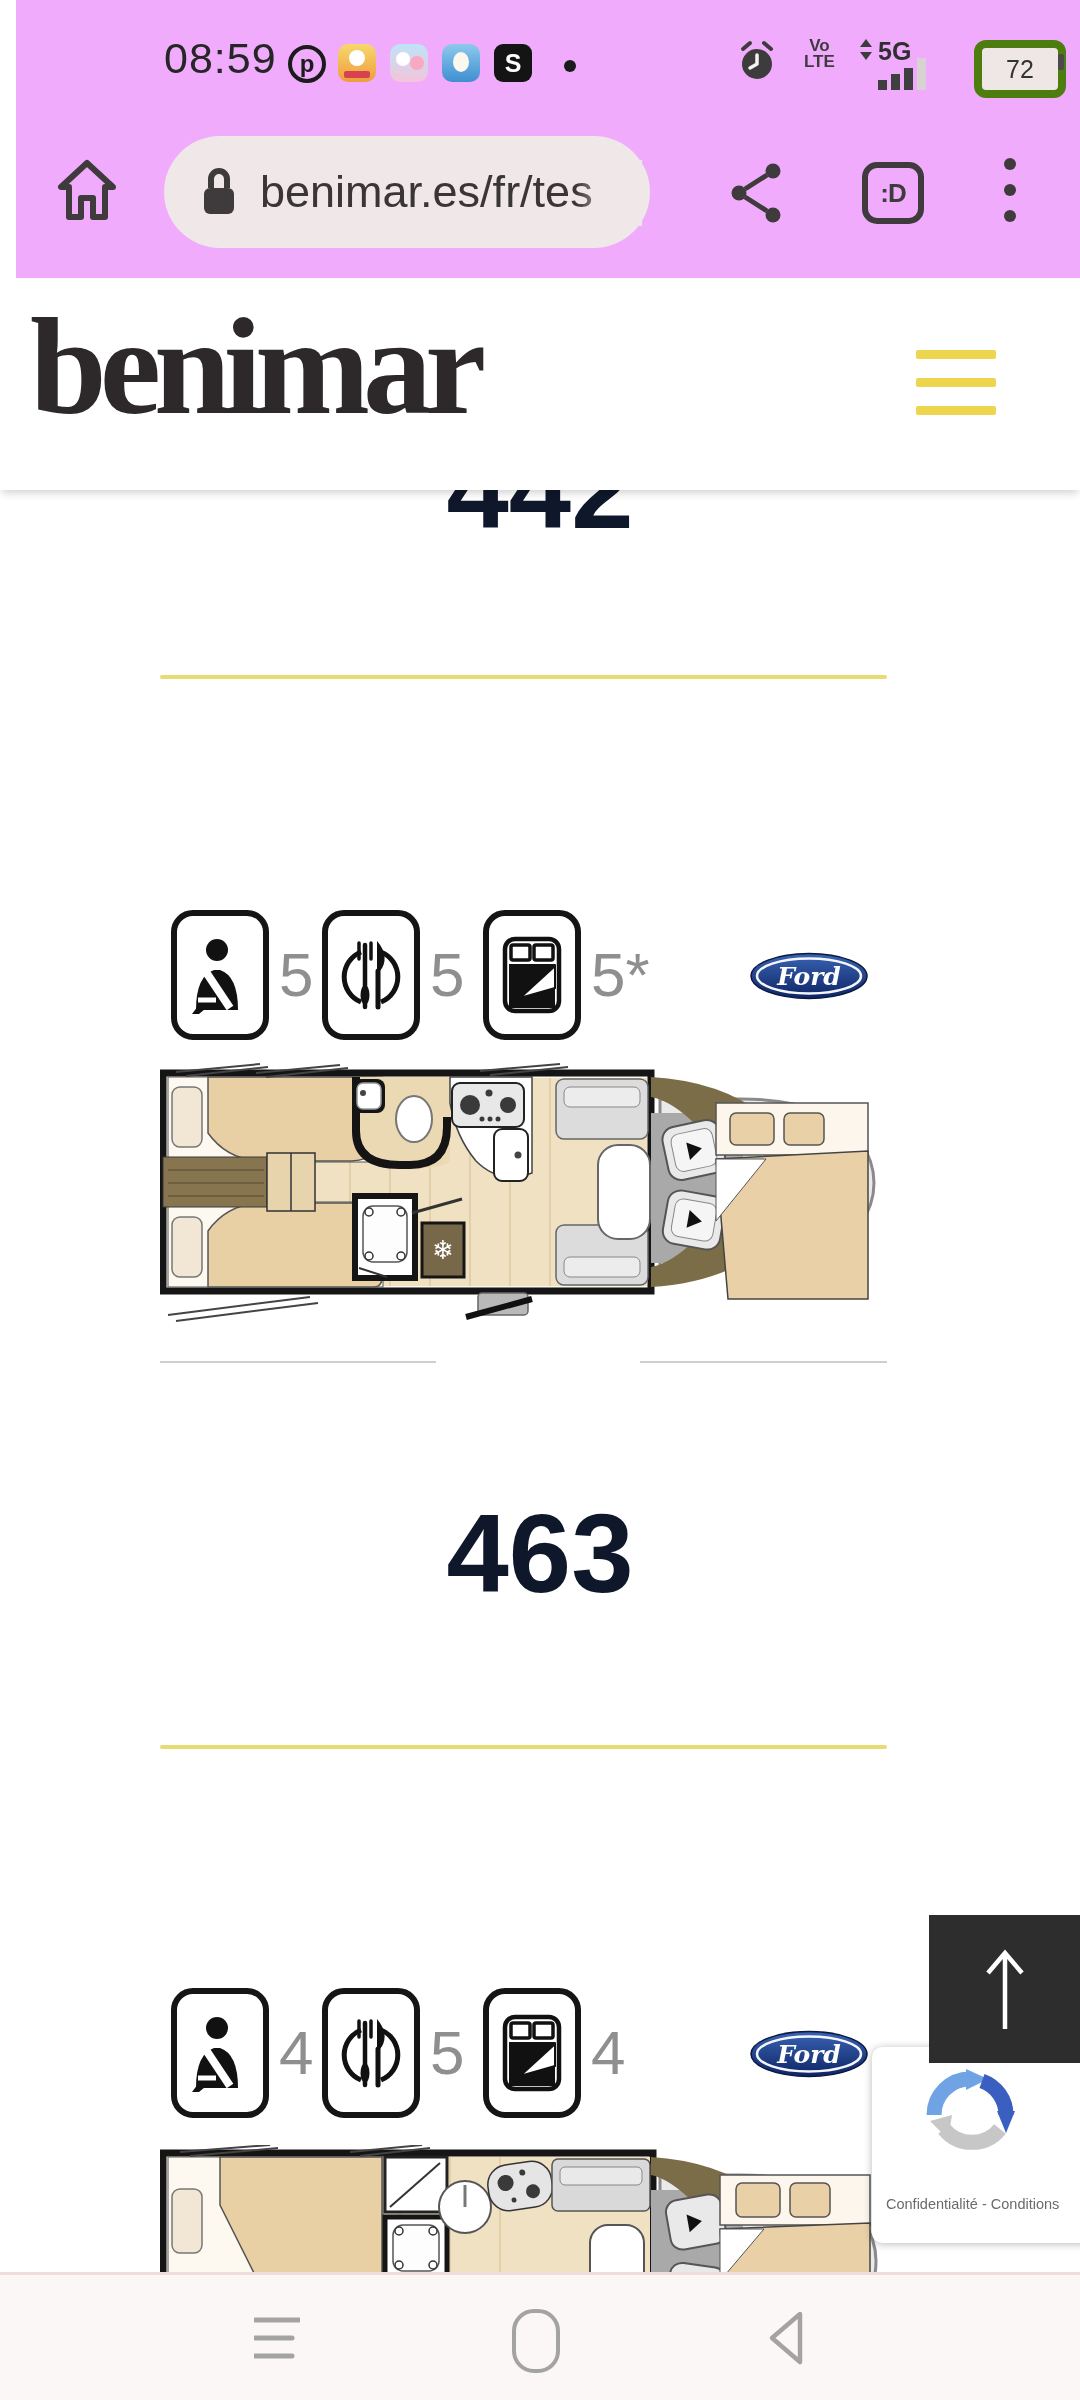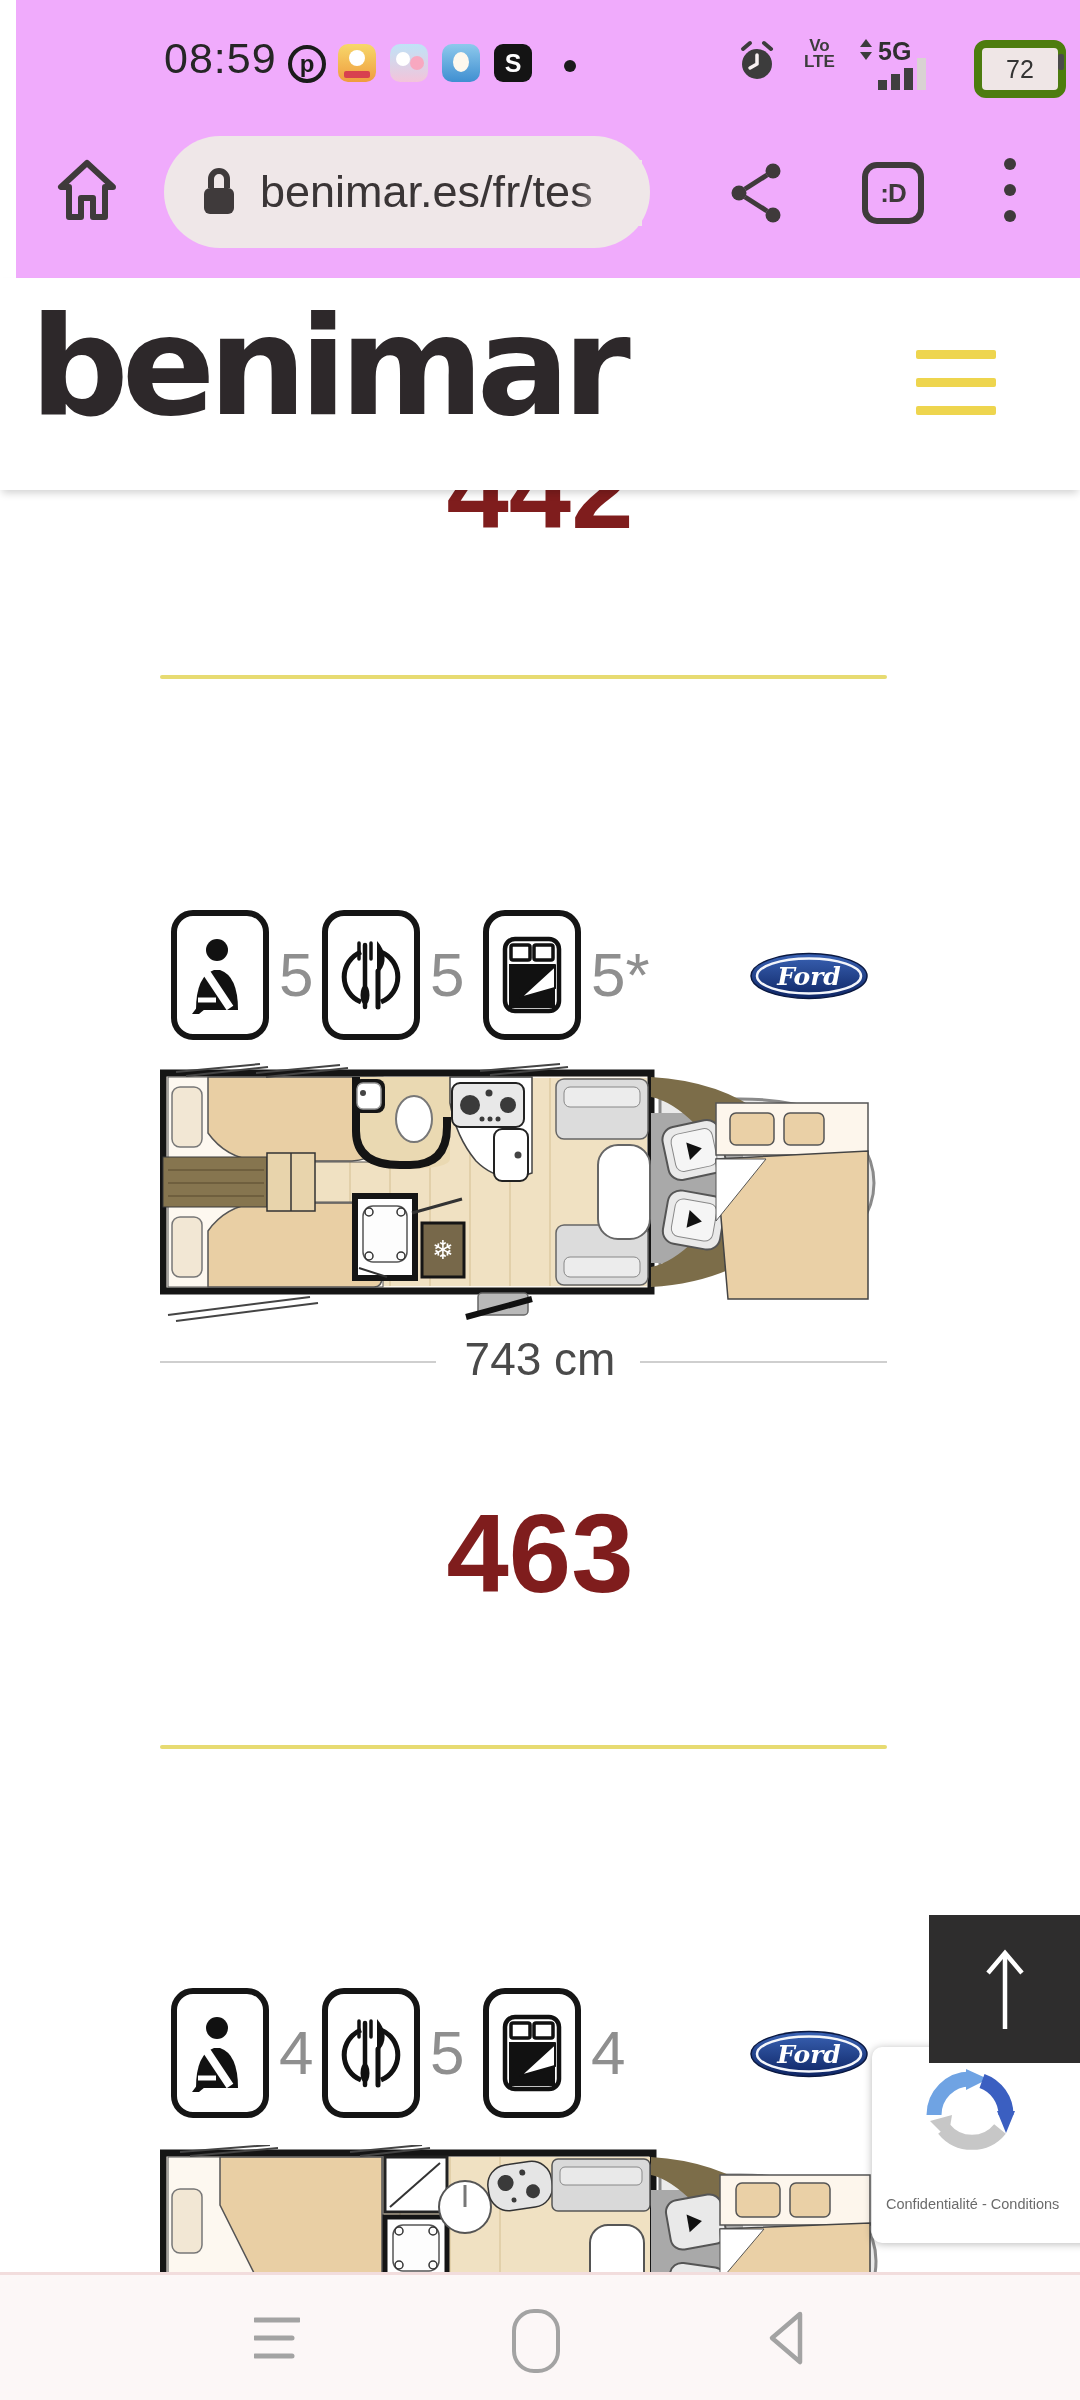--- a/index.html
+++ b/index.html
@@ -29,21 +29,21 @@
   .tab-badge{left:846px;top:162px;width:50px;height:50px;border:6px solid #3f3a3b;border-radius:15px;
              display:flex;align-items:center;justify-content:center;font-weight:700;font-size:26px;color:#3f3a3b;letter-spacing:-1px;}
   .menu-dots{left:988px;top:158px;width:12px;}
   .menu-dots span{display:block;width:12px;height:12px;background:#3f3a3b;border-radius:50%;margin-bottom:14px;}
   
   .brand{left:30px;top:296px;font-family:"DejaVu Sans",sans-serif;font-weight:700;font-size:138px;
          letter-spacing:-7px;color:#2d282a;line-height:1;}
   .hamburger{left:946px;top:350px;width:80px;}
   .hamburger div{height:9px;background:#eed54e;border-radius:2px;margin-bottom:19px;}
   
-  .model-title{left:0;width:1080px;text-align:center;font-size:112px;font-weight:700;color:#7f1d1d;line-height:1;z-index:1;}
+  .model-title{left:0;width:1080px;text-align:center;font-size:112px;font-weight:700;color:#0f172a;line-height:1;z-index:1;}
   .yline{left:160px;width:727px;height:4px;background:#e7db72;border-radius:2px;}
   .spec-box{width:86px;height:118px;border:6px solid #151515;border-radius:22px;background:#fff;
             display:flex;align-items:center;justify-content:center;}
   .spec-num{width:100px;height:130px;line-height:130px;font-size:62px;color:#8f8f8f;}
   .dimline{height:2px;background:#cfcfcf;top:1361px;}
   .dimtext{left:390px;top:1332px;width:300px;text-align:center;font-size:46px;color:#4a4a4a;}
   
   .scroll-btn{left:929px;top:1915px;width:151px;height:148px;background:#2e2d2d;z-index:40;
               display:flex;align-items:center;justify-content:center;}
   .recaptcha{left:872px;top:2047px;width:230px;height:196px;background:#fff;border-radius:10px;z-index:39;
@@ -206,21 +206,20 @@
         <line x1="106" y1="14" x2="188" y2="5"></line>
       <line x1="320" y1="8" x2="400" y2="1"></line>
         <line x1="330" y1="12" x2="408" y2="4"></line>
       <line x1="8" y1="252" x2="150" y2="234"></line>
         <line x1="16" y1="258" x2="158" y2="240"></line>
     </g>
   </svg>
 
   <div class="abs dimline" style="left:160px;width:276px;"></div>
   <div class="abs dimline" style="left:640px;width:247px;"></div>
-  <div class="abs dimtext">743 cm</div>
 
   <div class="abs model-title" style="top:1498px;">463</div>
   <div class="abs yline" style="top:1745px;"></div>
 
   <div class="abs spec-box" style="left:171px;top:1988px;">
     <svg width="60" height="78" viewBox="0 0 60 78">
       <circle cx="27" cy="14" r="11" fill="#111"></circle>
       <path d="M6 74 Q6 40 24 34 L30 34 Q48 40 48 74 Z" fill="#111"></path>
       <path d="M2 78 L14 62 L21 68 L9 78 Z" fill="#111"></path>
       <line x1="16" y1="36" x2="40" y2="72" stroke="#fff" stroke-width="8"></line>
@@ -397,21 +396,21 @@
       <span>:D</span>
     </div>
     <div class="abs menu-dots">
       <span></span>
         <span></span>
         <span></span>
     </div>
   </div>
 
   <div class="abs" id="site-header">
-    <div class="abs brand" style="left:30px;top:20px;">benimar</div>
+    <div class="abs brand" style="left:30px;top:20px;font-family:Liberation Serif, serif;">benimar</div>
     <div class="abs hamburger" style="left:916px;top:72px;">
       <div></div>
         <div></div>
         <div></div>
     </div>
   </div>
 
   <div class="abs recaptcha"></div>
   <svg class="abs" style="left:922px;top:2067px;z-index:41;" width="96" height="96" viewBox="0 0 96 96">
     <path d="M12 48 A36 36 0 0 1 48 12" fill="none" stroke="#6fa3e3" stroke-width="15"></path>

